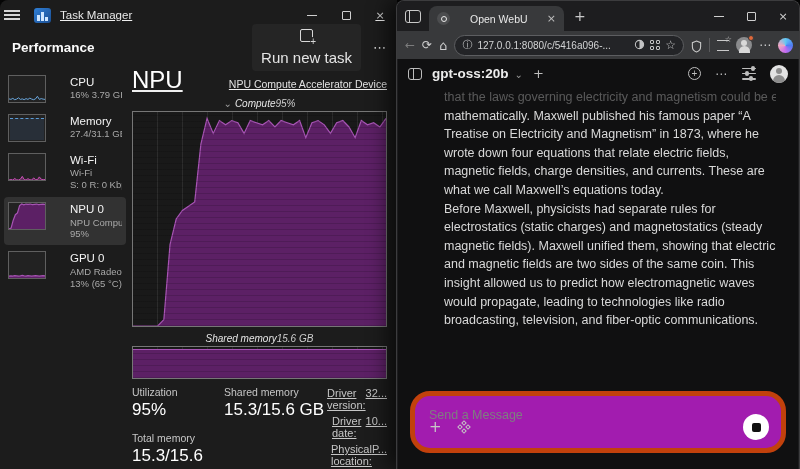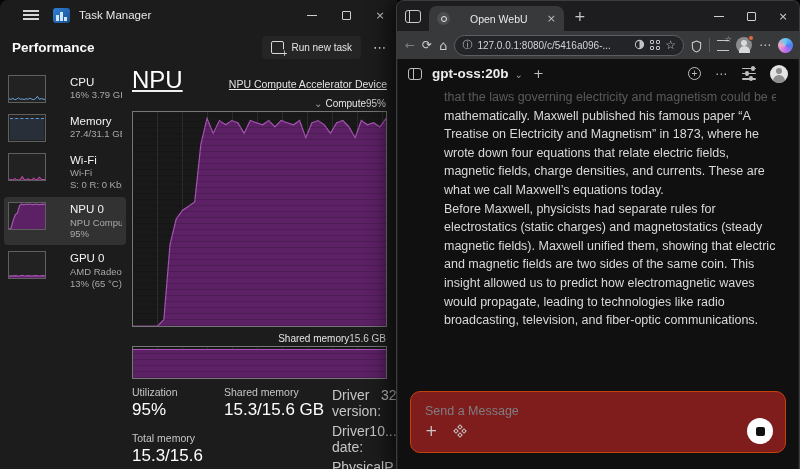--- a/index.html
+++ b/index.html
@@ -4,33 +4,33 @@
 <style>
   *{margin:0;padding:0;box-sizing:border-box;}
   html,body{background:#000;}
   .stage{position:relative;width:800px;height:469px;overflow:hidden;background:#050505;
          font-family:"Liberation Sans","DejaVu Sans",sans-serif;-webkit-font-smoothing:antialiased;}
   .glyph{font-family:"DejaVu Sans",sans-serif;}
 
   
   .tm{position:absolute;left:0;top:0;width:397px;height:469px;background:#1c1c1c;color:#f0f0f0;
       border-radius:8px 0 0 0;overflow:hidden;}
-  .tm-titlebar{height:30px;display:flex;align-items:center;padding-left:23px;}
+  .tm-titlebar{height:30px;display:flex;align-items:center;padding-left:4px;text-decoration:underline;}
   .tm-burger{width:16px;height:10px;border-top:2px solid #d6d6d6;border-bottom:2px solid #d6d6d6;position:relative;margin-right:14px;}
   .tm-burger:after{content:"";position:absolute;left:0;top:2px;width:16px;height:2px;background:#d6d6d6;}
   .tm-appicon{width:17px;height:15px;border-radius:3px;background:linear-gradient(135deg,#2f7fd6,#1b4f93);display:flex;align-items:flex-end;justify-content:center;gap:1px;padding:2px;margin-right:9px;}
   .tm-appicon i{display:block;width:3px;background:#cfe6ff;}
   .tm-title{font-size:11.5px;color:#e8e8e8;}
   .winctl{margin-left:auto;display:flex;height:100%;}
   .winctl .wbtn{width:34px;height:100%;display:flex;align-items:center;justify-content:center;color:#cfcfcf;font-size:11px;}
   .mini-line{width:10px;height:1px;background:#cfcfcf;}
   .maxi-box{width:9px;height:9px;border:1px solid #cfcfcf;border-radius:1px;}
   .tm-subheader{height:34px;display:flex;align-items:center;padding:0 10px 0 12px;}
   .tm-perf{font-size:13.5px;font-weight:bold;color:#fafafa;}
-  .runtask{margin-left:auto;display:flex;align-items:center;gap:7px;color:#e4e4e4;font-size:10px;padding:5px 9px;border-radius:4px;background:#252525;}
+  .runtask{margin-left:auto;display:flex;align-items:center;gap:7px;color:#e4e4e4;font-size:15px;padding:5px 9px;border-radius:4px;background:#252525;flex-direction:column;}
   .runtask-ic{position:relative;width:13px;height:13px;border:1.2px solid #d9d9d9;border-radius:2px;}
   .runtask-ic:after{content:"+";position:absolute;right:-4px;bottom:-6px;background:#252525;color:#d9d9d9;font-size:10px;line-height:10px;border-radius:50%;}
   .tm-more{margin-left:12px;color:#d9d9d9;font-size:13px;letter-spacing:1px;}
   .tm-body{position:absolute;top:64px;left:0;right:0;bottom:0;display:flex;}
 
   .tm-side{width:128px;padding:6px 2px 0 4px;flex:none;}
   .side-item{display:flex;gap:24px;padding:5px 4px;border-radius:4px;margin-bottom:1px;}
   .side-item.sel{background:#323232;}
   .thumb{width:38px;height:28px;border:1px solid #5f5f5f;background:#222;flex:none;position:relative;overflow:hidden;}
   .thumb svg{position:absolute;inset:0;width:100%;height:100%;}
@@ -38,42 +38,42 @@
   .thumb.mem .memline{position:absolute;left:1px;right:1px;top:11%;border-top:1.5px dashed #5b9bd5;}
   .thumb.mem .memfill{position:absolute;left:1px;right:1px;top:11%;bottom:1px;background:rgba(70,110,160,.18);}
   .side-txt{min-width:0;line-height:1.25;}
   .side-name{font-size:11.5px;color:#f2f2f2;}
   .side-sub{font-size:9.5px;color:#a9a9a9;white-space:nowrap;overflow:hidden;}
 
   .tm-main{flex:1;padding:4px 10px 0 4px;min-width:0;}
   .tm-main-head{display:flex;align-items:flex-end;justify-content:space-between;margin-bottom:6px;text-decoration:underline;}
   .npu-title{font-size:24px;font-weight:normal;color:#fff;line-height:1;}
   .npu-device{font-size:10.5px;color:#e2e2e2;padding-bottom:2px;}
-  .graph-row{display:flex;justify-content:flex-end;font-size:10px;color:#cfcfcf;margin:2px 1px;}
+  .graph-row{display:flex;justify-content:center;font-size:10px;color:#cfcfcf;margin:2px 1px;font-style:italic;}
   .graph-row .lft{color:#e6e6e6;}
   .graph-row .lft .glyph{color:#9d9d9d;margin-right:3px;}
   .gbox{position:relative;border:1px solid #767676;background:#191919;overflow:hidden;}
   .gbox .vgrid{position:absolute;inset:0;background:repeating-linear-gradient(90deg,transparent 0 24px,#2c2c2c 24px 25px);}
   .gbox .hscan{position:absolute;inset:0;background:repeating-linear-gradient(0deg,rgba(0,0,0,.14) 0 1px,transparent 1px 6px);pointer-events:none;}
   .gbox svg{position:absolute;inset:0;width:100%;height:100%;}
   .main-graph{height:216px;}
   .shared-graph{height:33px;margin-bottom:5px;}
   .shared-fill{position:absolute;left:0;right:0;bottom:0;height:95%;background:#5c2065;border-top:1px solid #a754b4;}
   .area-fill{fill:#5c2065;stroke:none;}
   .area-line{fill:none;stroke:#a754b4;stroke-width:1.2;vector-effect:non-scaling-stroke;}
   .tline{fill:none;stroke-width:1;vector-effect:non-scaling-stroke;}
 
   .tm-stats{display:flex;margin-top:7px;}
   .stat-col1{width:92px;flex:none;}
   .stat-col2{width:108px;flex:none;}
   .stat-col3{flex:1;min-width:0;padding-top:1px;}
   .stat-label{font-size:10.5px;color:#c6c6c6;margin-bottom:2px;}
   .stat-value{font-size:17px;color:#fff;font-weight:normal;}
   .stat-gap{height:12px;}
-  .drv-row{display:flex;justify-content:space-between;font-size:14px;color:#c6c6c6;margin-bottom:4px;}
+  .drv-row{display:flex;justify-content:flex-end;font-size:11px;color:#c6c6c6;margin-bottom:4px;text-decoration:underline;}
   .drv-val{color:#c6c6c6;}
 
   
   .br{position:absolute;left:396px;top:0;width:404px;height:469px;background:#1d1d1f;
       border:1px solid #3c3c3e;border-bottom:none;border-radius:8px 8px 0 0;overflow:hidden;
       box-shadow:-8px 0 20px rgba(0,0,0,.6);}
   .br-tabstrip{height:30px;display:flex;align-items:center;padding-left:8px;background:#1d1d1f;}
   .ws-icon{width:16px;height:13px;border:1.4px solid #c9c9c9;border-radius:3px;position:relative;margin-right:8px;}
   .ws-icon:after{content:"";position:absolute;left:3px;top:0;bottom:0;width:1.4px;background:#c9c9c9;}
   .br-tab{height:25px;align-self:flex-end;display:flex;align-items:center;gap:20px;background:#38393b;
@@ -122,22 +122,22 @@
   .wu-avatar{width:18px;height:18px;border-radius:50%;background:#e3e3e3;position:relative;overflow:hidden;}
   .wu-avatar .head{position:absolute;left:6px;top:3px;width:6px;height:6px;border-radius:50%;background:#8d8d8d;}
   .wu-avatar .bod{position:absolute;left:3px;top:10px;width:12px;height:8px;border-radius:6px 6px 0 0;background:#8d8d8d;}
 
   .chat{position:absolute;top:29px;left:46px;width:332px;bottom:80px;overflow:hidden;font-size:12.5px;line-height:18.6px;color:#d9d9d9;}
   .chat .fadeline{color:rgba(190,190,190,.42);white-space:nowrap;overflow:hidden;}
   .chat p{margin:0;}
   .chat .h-small{font-weight:bold;color:#f0f0f0;margin-top:4px;}
   .chat .h-big{font-weight:bold;color:#f5f5f5;font-size:16.5px;margin-top:16px;margin-bottom:9px;}
 
-  .composer{position:absolute;left:12px;right:12px;bottom:16px;height:62px;background:#7f1d1d;
-            border:1px solid #c2410c;border-radius:10px;padding:9px 14px 8px;}
+  .composer{position:absolute;left:12px;right:12px;bottom:16px;height:62px;background:#a21caf;
+            border:5px solid #c2410c;border-radius:20px;padding:9px 14px 8px;}
   .composer-input{width:100%;background:transparent;border:none;outline:none;color:#d9d9d9;font-size:12.5px;
                   font-family:"Liberation Sans","DejaVu Sans",sans-serif;}
   .composer-input::placeholder{color:#7e7e80;}
   .composer-row{position:absolute;left:14px;right:12px;bottom:8px;display:flex;align-items:center;gap:16px;}
   .comp-plus{color:#c6c6c6;font-size:15px;line-height:1;}
   .diamonds{width:13px;height:13px;position:relative;}
   .diamonds i{position:absolute;width:4px;height:4px;border:1.1px solid #c6c6c6;transform:rotate(45deg);}
   .diamonds i:nth-child(1){left:4px;top:0;}
   .diamonds i:nth-child(2){left:0;top:4px;}
   .diamonds i:nth-child(3){left:8px;top:4px;}

